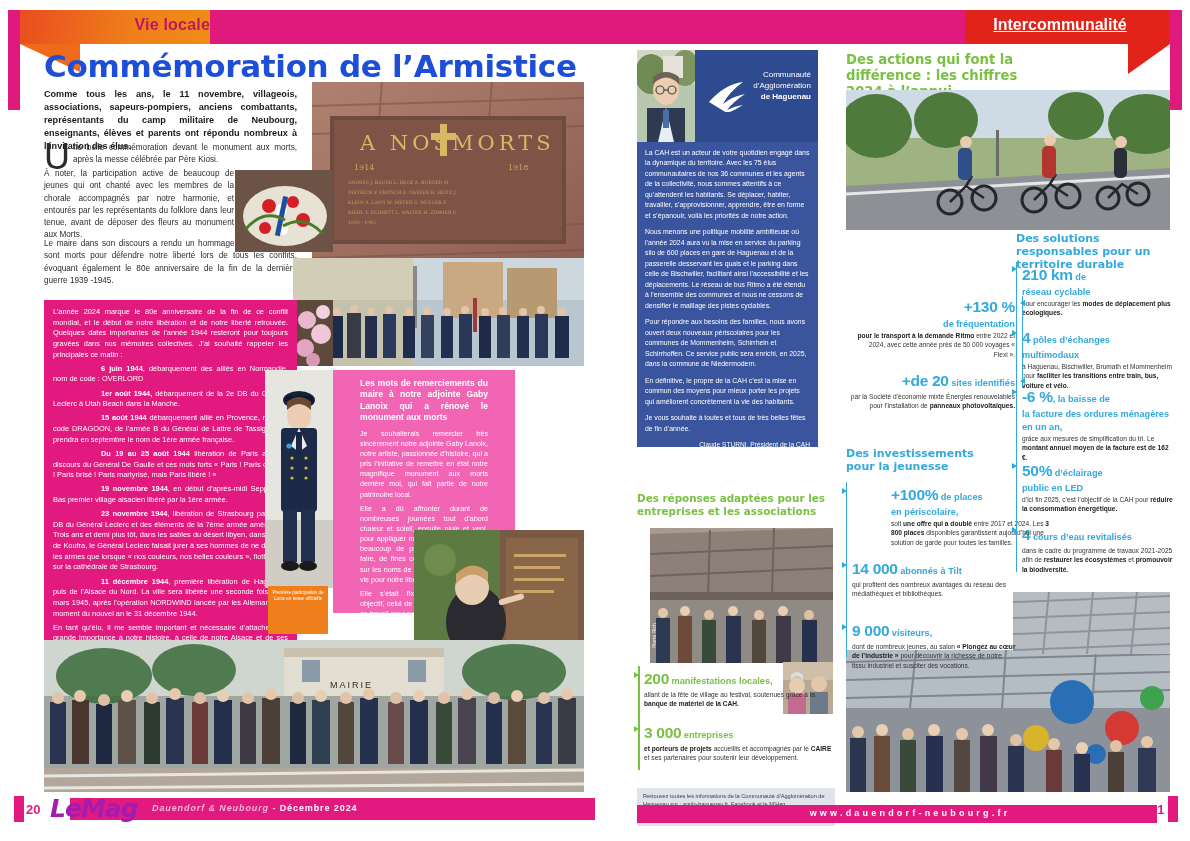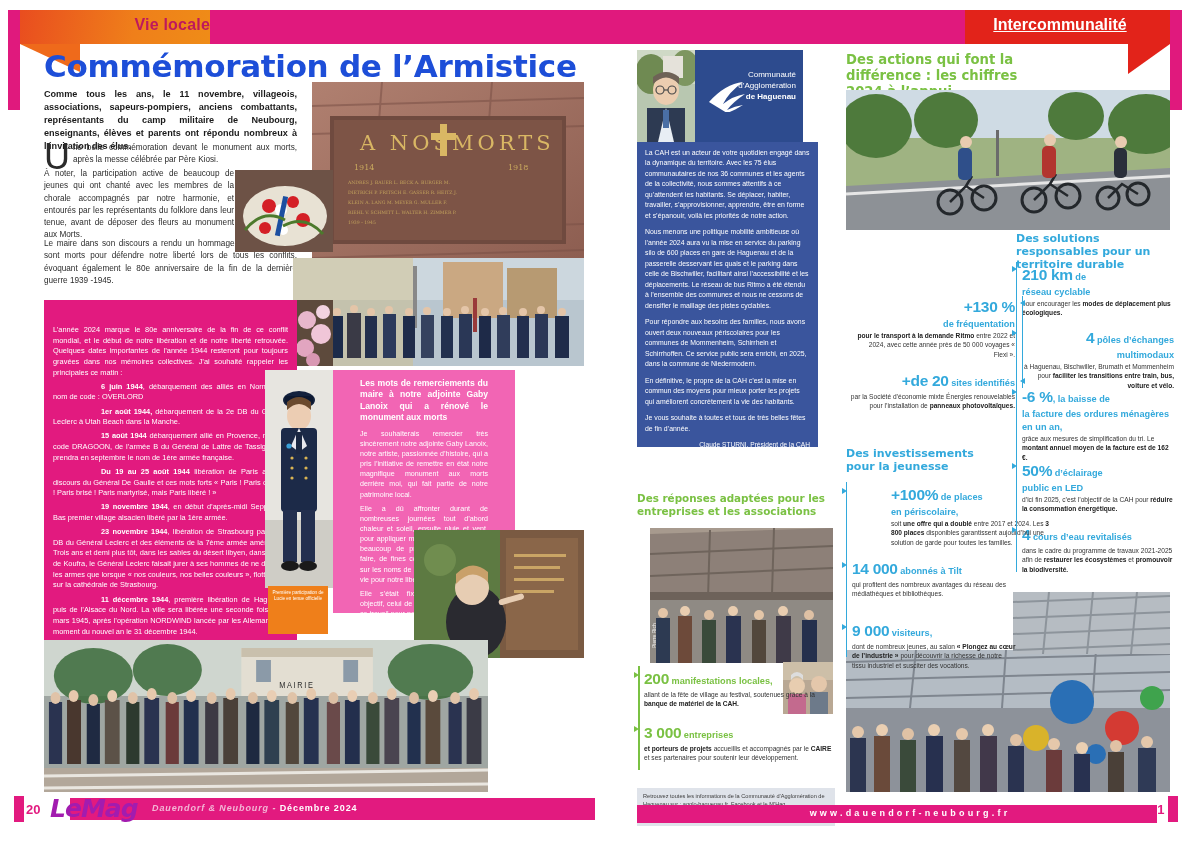--- a/index.html
+++ b/index.html
@@ -56,21 +56,21 @@
     font-size: 8.2px; color:#2b2b2b; line-height:1.5; text-align:justify;
   }
   .dropcap {
     float:left; font-size:36px; line-height:28px; font-weight:400;
     padding-right:3px; padding-top:1px; color:#2b2b2b;
   }
 
   
   .chrono {
     position:absolute; left:44px; top:300px; width:253px; height:340px;
-    background:#e21a7f; color:#fff; padding:25px 9px;
+    background:#e21a7f; color:#fff; padding:7px 9px;
     font-size:7.4px; line-height:1.44; text-align:justify;
   }
   .chrono p { margin-bottom:3.5px; }
   .chrono b { font-weight:700;margin-left:48px; }
 
   
   .thanks {
     position:absolute; left:333px; top:370px; width:182px; height:243px;
     background:#f265b4; color:#fff; padding:8px 27px;
     font-size:7.1px; line-height:1.43; text-align:justify;
@@ -120,21 +120,21 @@
     border-top:30px solid #e2231a;
   }
   .rubrique-right {
     position:absolute; left:965px; top:16px; width:190px;
     color:#fff; font-size:16px; font-weight:700; text-align:center;text-decoration:underline;
   }
   .rightedge-bar { position:absolute; left:1170px; top:10px; width:12px; height:100px; background:#e0197d; }
 
   .presphoto { position:absolute; left:637px; top:50px; width:58px; height:92px; overflow:hidden; }
   .logo-cah {
-    position:absolute; left:695px; top:50px; width:108px; height:92px;
+    position:absolute; left:695px; top:50px; width:123px; height:92px;
     background:#2d4b8e;
   }
   .logo-cah .lbl {
     position:absolute; right:7px; top:20px; color:#fff; font-size:8px; line-height:1.35;
     text-align:right; font-weight:400;
   }
   .logo-cah .lbl b { font-weight:700; }
 
   .edito {
     position:absolute; left:637px; top:142px; width:181px; height:305px;
@@ -392,21 +392,21 @@
           <rect x="100" y="48" width="50" height="3"></rect>
             <rect x="100" y="60" width="40" height="3"></rect>
         </g>
         <ellipse cx="62" cy="92" rx="30" ry="36" fill="#2a2a30"></ellipse>
         <circle cx="58" cy="58" r="17" fill="#e7cdb3"></circle>
         <path d="M42 54 q16 -18 32 -2 l0 -10 q-16 -14 -32 2z" fill="#c9a06a"></path>
         <rect x="84" y="70" width="26" height="6" rx="3" fill="#e7cdb3" transform="rotate(-16 84 70)"></rect>
       </svg>
     </div>
 
-    <div class="ph" style="left:44px; top:640px; width:444px; height:152px;">
+    <div class="ph" style="left:44px; top:640px; width:540px; height:152px;">
       <svg class="pf" viewBox="0 0 540 152" preserveAspectRatio="none">
         <rect width="540" height="152" fill="#9fa6a2"></rect>
         <rect width="540" height="56" fill="#cfd6cf"></rect>
         <g fill="#3b6b3a" opacity=".85">
           <ellipse cx="60" cy="36" rx="48" ry="28"></ellipse>
             <ellipse cx="150" cy="30" rx="42" ry="26"></ellipse>
           <ellipse cx="470" cy="32" rx="52" ry="28"></ellipse>
         </g>
         <rect x="240" y="8" width="160" height="48" fill="#e3ded2"></rect>
         <rect x="240" y="8" width="160" height="9" fill="#c9c0ad"></rect>
@@ -669,21 +669,21 @@
   <div class="sec-blue-title" style="left:1016px; top:232px; width:160px;">Des solutions responsables pour un territoire durable</div>
 
   <div class="sec-blue-title" style="left:846px; top:447px; width:160px;">Des investissements pour la jeunesse</div>
 
   <div id="mid-stats">
       <div class="stat blue stat-right" style="left: 855px; top: 296px; width: 160px;"><span class="big">+130 %</span><div class="med">de fréquentation</div><div><b>pour le transport à la demande Ritmo</b> entre 2022 et 2024, avec cette année près de 50 000 voyages « Flexi ».</div></div>
       <div class="stat blue stat-right" style="left: 846px; top: 370px; width: 169px;"><span class="big">+de 20</span><span class="med"> sites identifiés</span><div>par la Société d’économie mixte Énergies renouvelables pour l’installation de <b>panneaux photovoltaïques.</b></div></div>
     </div>
   <div id="durable-stats">
       <div class="stat blue" style="left: 1022px; top: 264px; width: 152px;"><span class="big">210 km</span><span class="med"> de</span><div class="med">réseau cyclable</div><div>pour encourager les <b>modes de déplacement plus écologiques.</b></div></div>
-      <div class="stat blue" style="left: 1022px; top: 327px; width: 152px; text-align: right;"><span class="big">4</span><span class="med"> pôles d’échanges</span><div class="med">multimodaux</div><div>à Haguenau, Bischwiller, Brumath et Mommenheim pour <b>faciliter les transitions entre train, bus, voiture et vélo.</b></div></div>
+      <div class="stat blue" style="left: 1022px; top: 327px; width: 152px;"><span class="big">4</span><span class="med"> pôles d’échanges</span><div class="med">multimodaux</div><div>à Haguenau, Bischwiller, Brumath et Mommenheim pour <b>faciliter les transitions entre train, bus, voiture et vélo.</b></div></div>
       <div class="stat blue" style="left: 1022px; top: 386px; width: 152px;"><span class="big">-6 %</span><span class="med">, la baisse de</span><div class="med">la facture des ordures ménagères en un an,</div><div>grâce aux mesures de simplification du tri. Le <b>montant annuel moyen de la facture est de 162 €.</b></div></div>
       <div class="stat blue" style="left: 1022px; top: 460px; width: 152px;"><span class="big">50%</span><span class="med"> d’éclairage</span><div class="med">public en LED</div><div>d’ici fin 2025, c’est l’objectif de la CAH pour <b>réduire la consommation énergétique.</b></div></div>
       <div class="stat blue" style="left: 1022px; top: 524px; width: 152px;"><span class="big">4</span><span class="med"> cours d’eau revitalisés</span><div>dans le cadre du programme de travaux 2021-2025 afin de <b>restaurer les écosystèmes</b> et <b>promouvoir la biodiversité.</b></div></div>
     </div>
   <div id="jeunesse-stats">
       <div class="stat blue" style="left: 852px; top: 484px; width: 165px; margin-left: 39px;"><span class="big">+100%</span><span class="med"> de places</span><div class="med">en périscolaire,</div><div>soit <b>une offre qui a doublé</b> entre 2017 et 2024. Les <b>3 800 places</b> disponibles garantissent aujourd’hui une solution de garde pour toutes les familles.</div></div>
       <div class="stat blue" style="left: 852px; top: 558px; width: 165px;"><span class="big">14 000</span><span class="med"> abonnés à Tilt</span><div>qui profitent des nombreux avantages du réseau des médiathèques et bibliothèques.</div></div>
       <div class="stat blue" style="left: 852px; top: 620px; width: 165px;"><span class="big">9 000</span><span class="med"> visiteurs,</span><div>dont de nombreux jeunes, au salon <b>« Plongez au cœur de l’industrie »</b> pour découvrir la richesse de notre tissu industriel et susciter des vocations.</div></div>
     </div>
   <div id="entreprises-stats">

